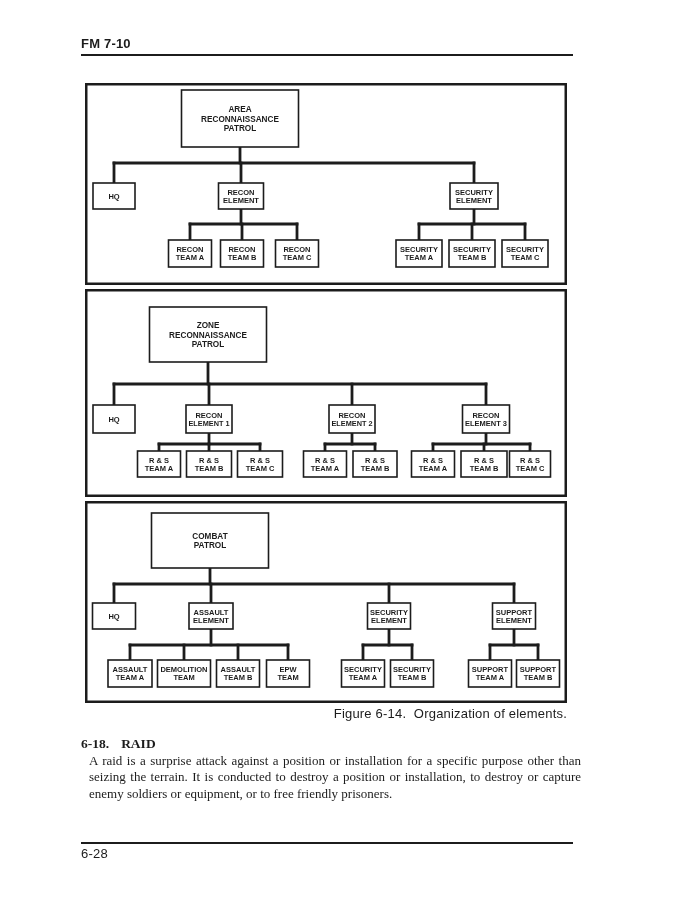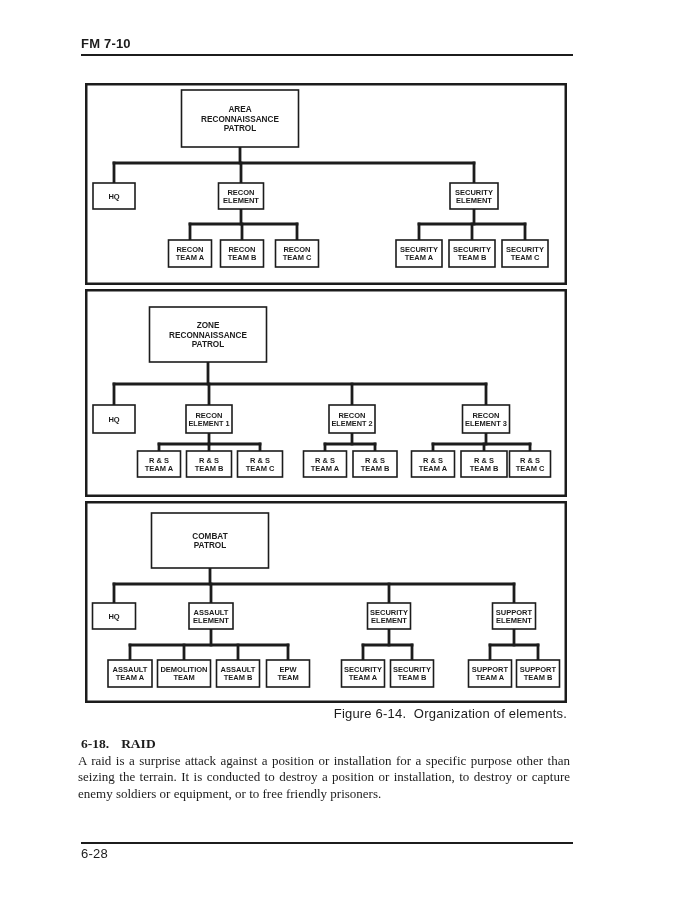--- a/index.html
+++ b/index.html
@@ -28,21 +28,21 @@
   .fig-caption{
     position:absolute; left:85px; top:706px; width:482px;
     text-align:right; font-size:13px; font-weight:normal; letter-spacing:.2px;
   }
   .section-heading{
     position:absolute; left:81px; top:736px;
     font-family:"Liberation Serif", serif; font-size:13.5px; font-weight:bold;text-align:center;
   }
   .section-heading .num{ margin-right:12px; }
   .section-body{
-    position:absolute; left:78px; top:753px; width:492px;
+    position:absolute; left:89px; top:753px; width:492px;
     font-family:"Liberation Serif", serif; font-size:13px; line-height:16.3px;
     text-align:justify;
   }
   .ftr-rule{ position:absolute; left:81px; top:842px; width:492px; height:1.8px; background:var(--ink); }
   .ftr-label{
     position:absolute; left:81px; top:846px;
     font-size:13px; font-weight:normal; letter-spacing:.2px;
   }
 </style>
 </head>

